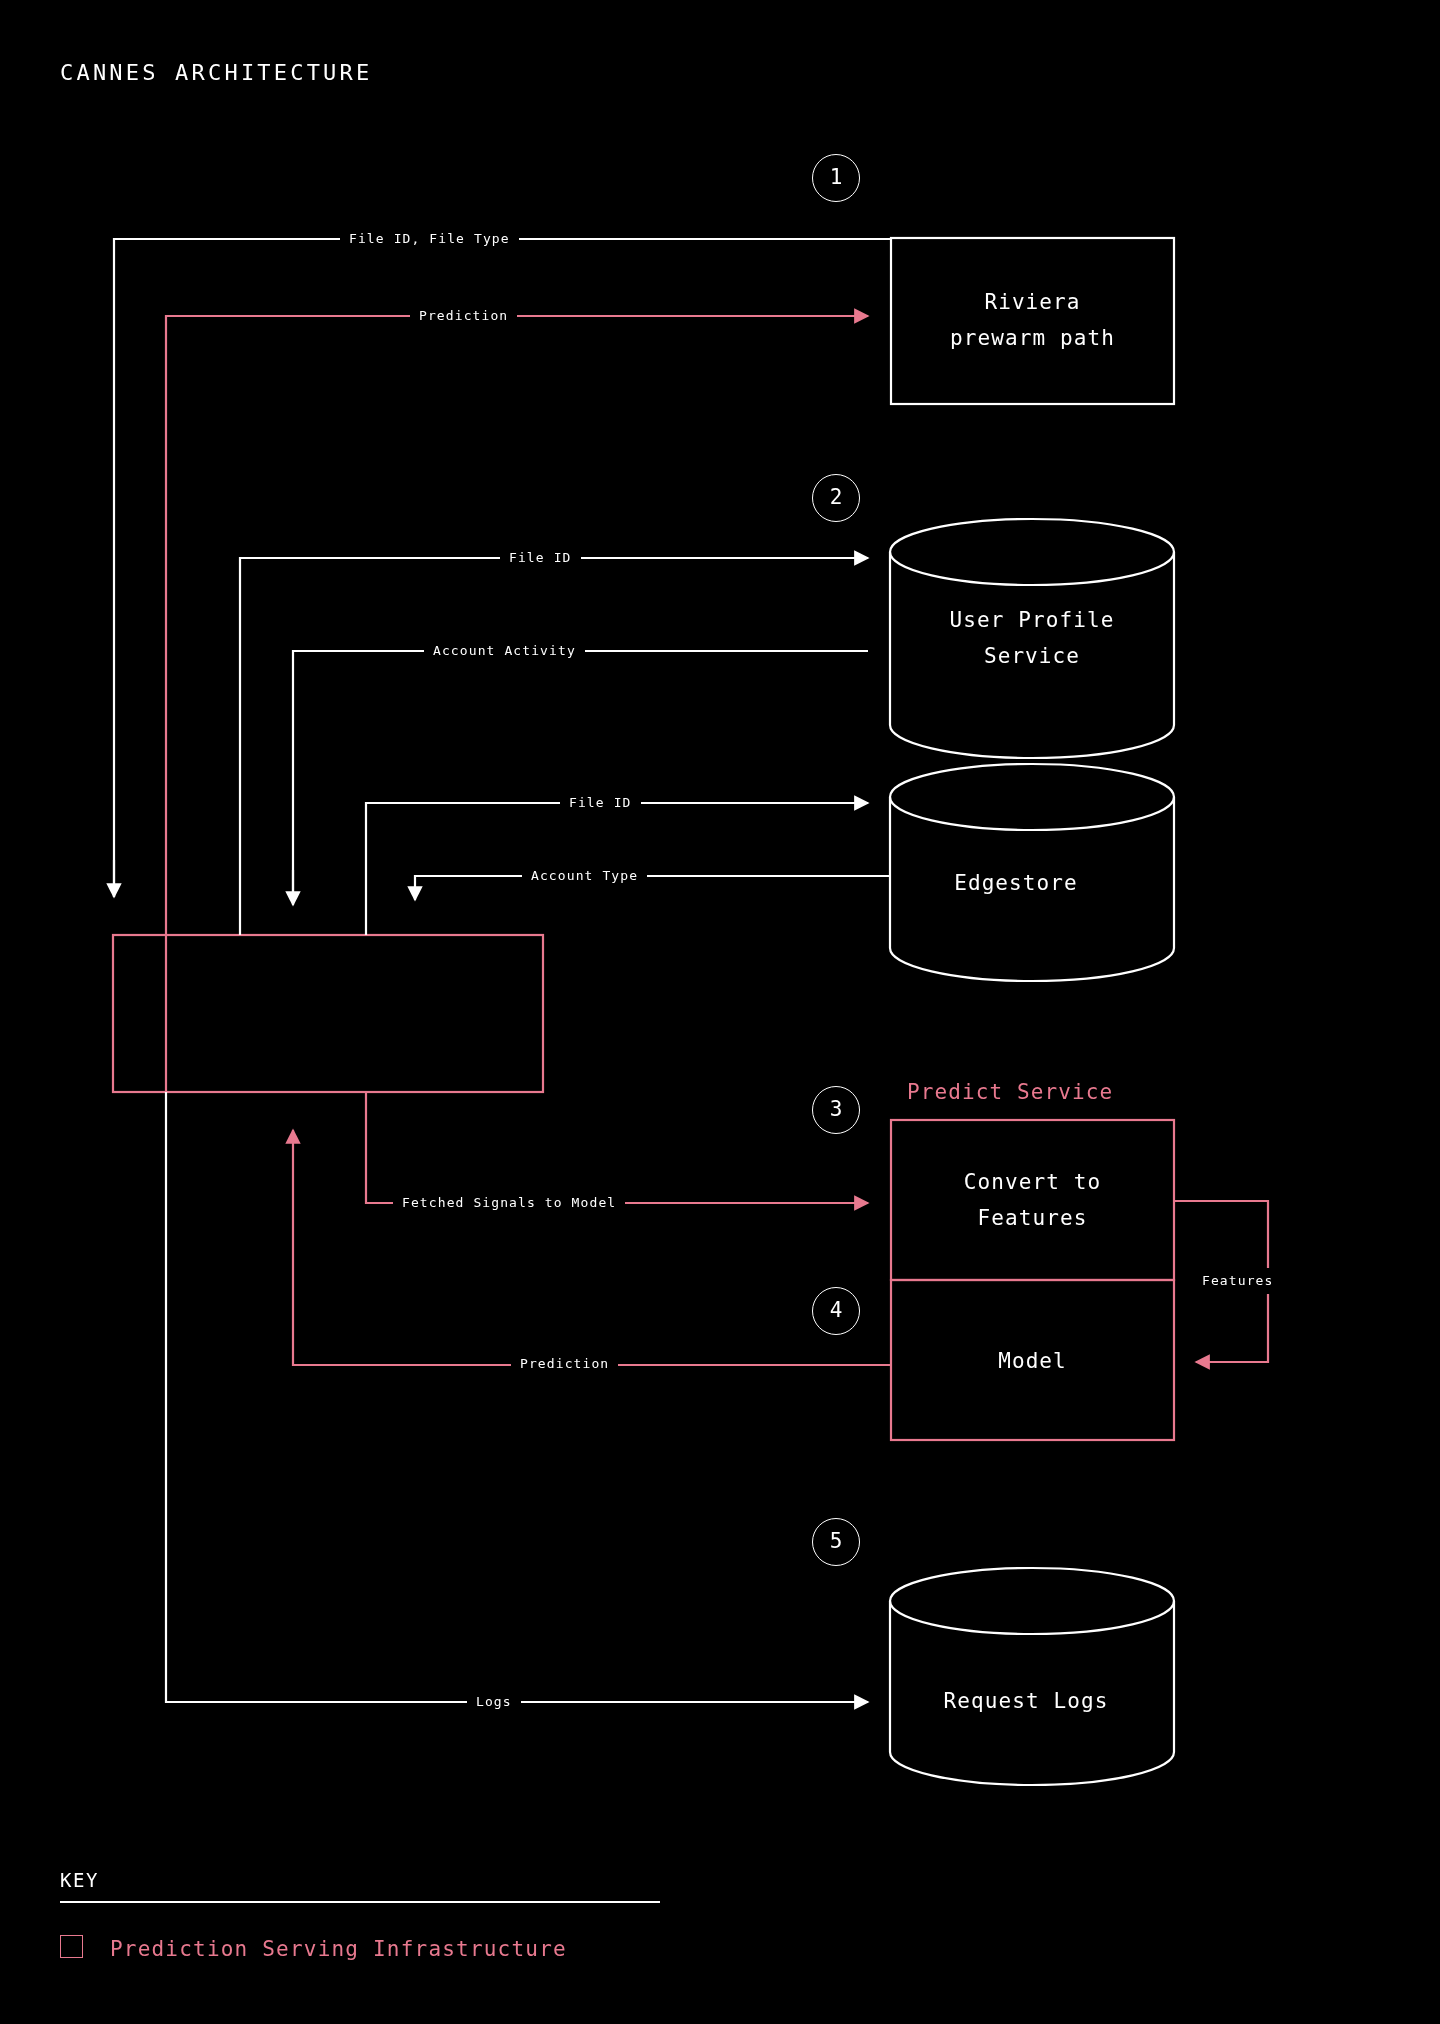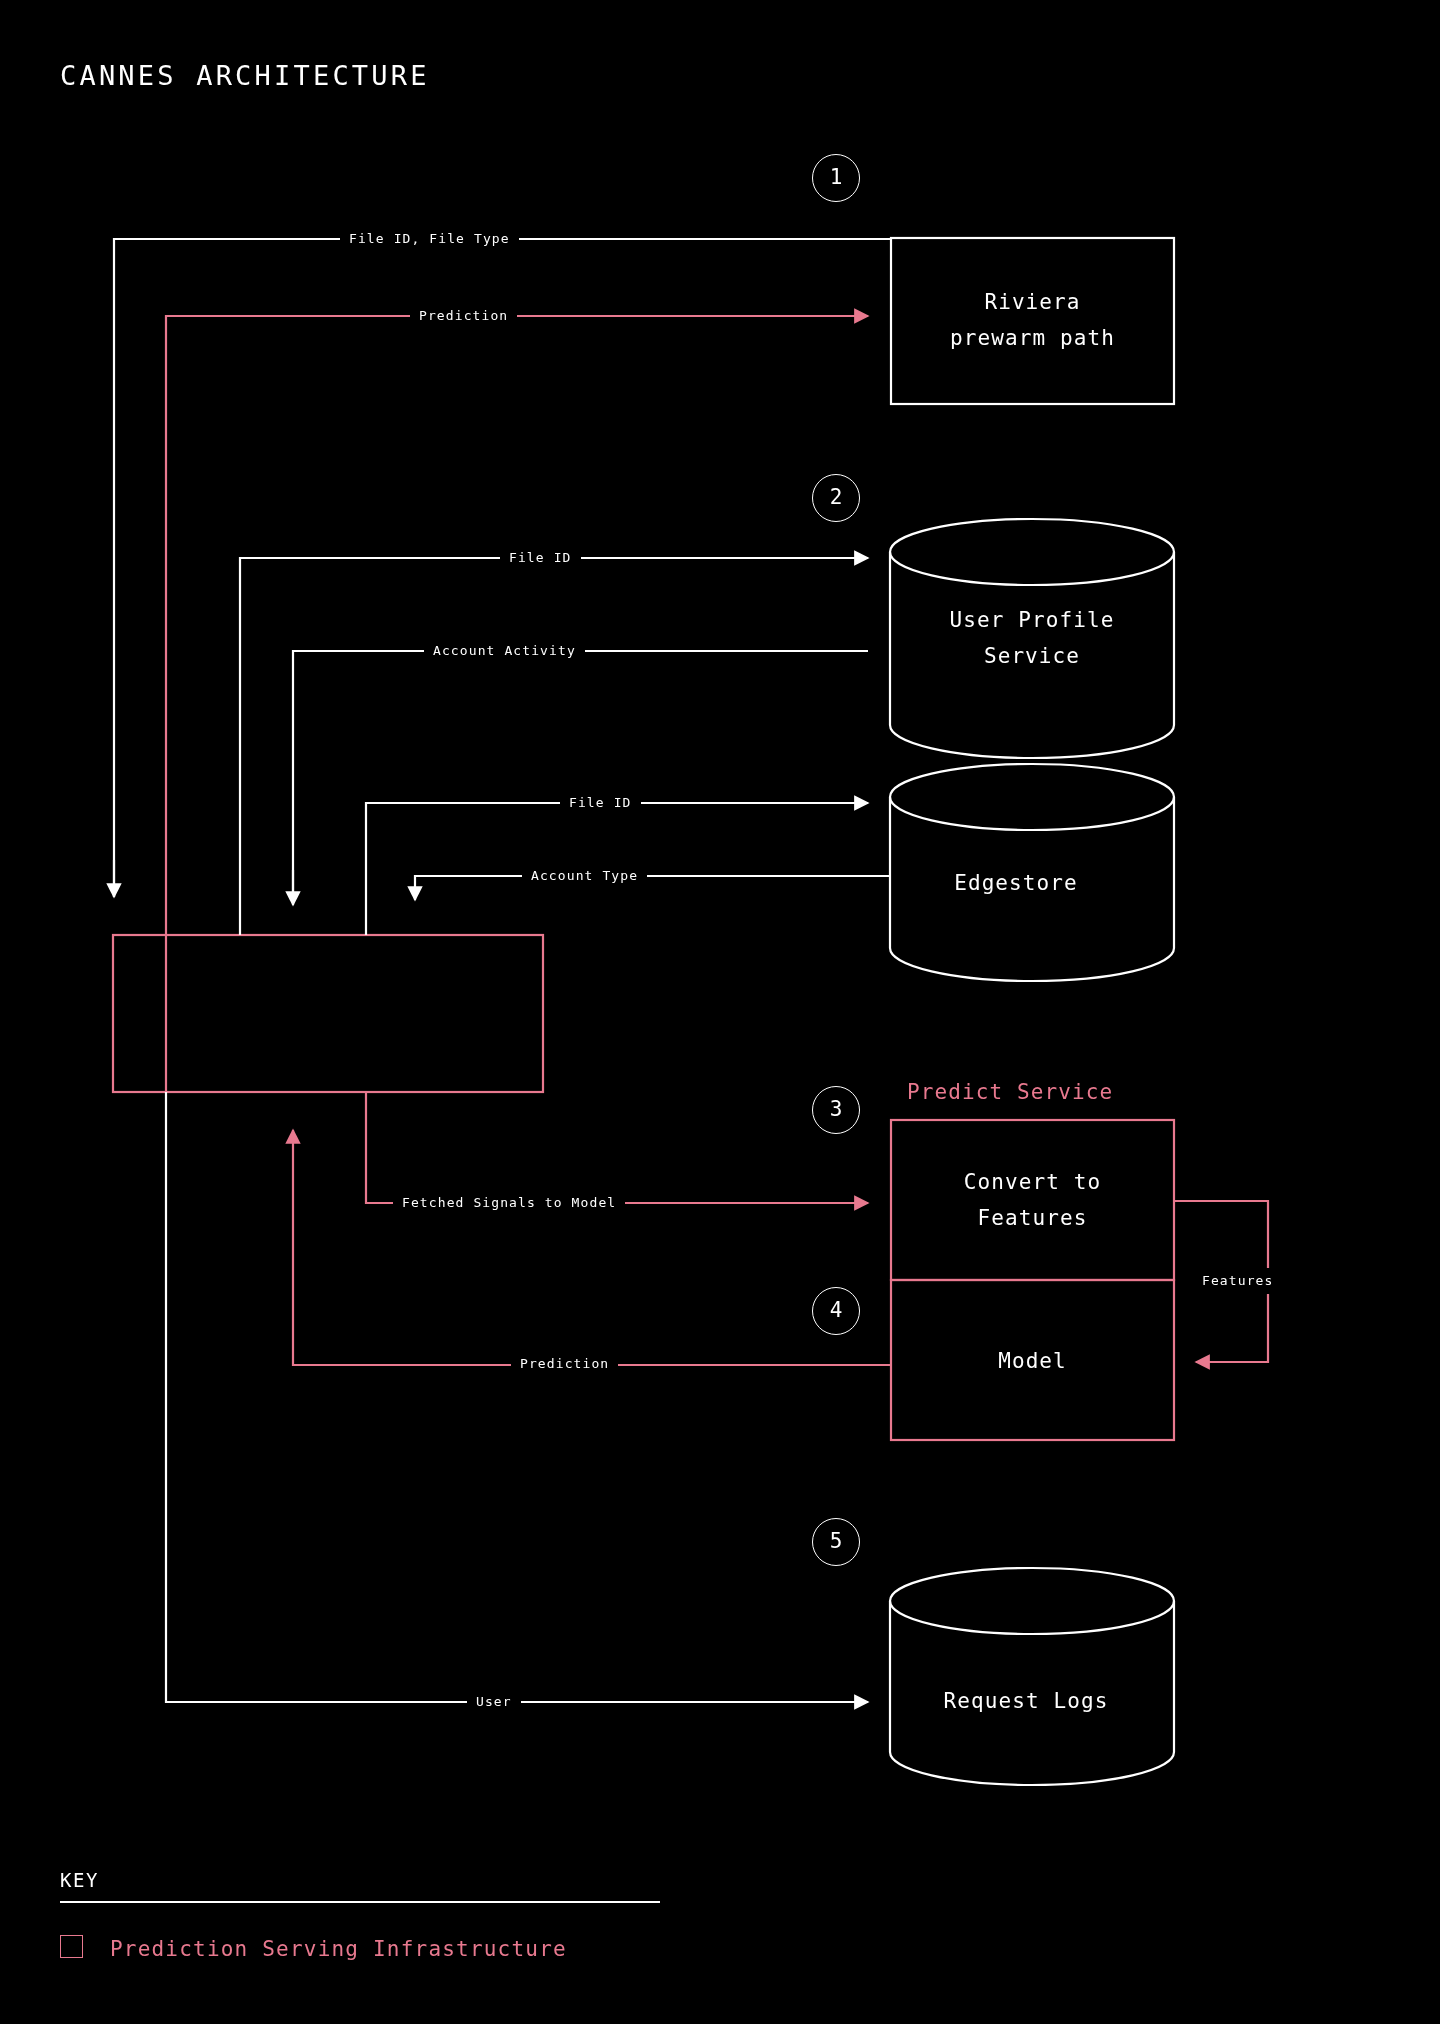--- a/index.html
+++ b/index.html
@@ -26,21 +26,21 @@
     position: absolute;
     left: 0; top: 0;
     width: 1440px;
     height: 2024px;
     display: block;
   }
   .ttl {
     position: absolute;
     left: 60px;
     top: 60px;
-    font-size: 27px;
+    font-size: 22px;
     letter-spacing: 3.2px;
     color: #ffffff;
     white-space: nowrap;
   }
   .keyhead {
     position: absolute;
     left: 60px;
     top: 1862px;
     font-size: 19px;
     letter-spacing: 1.6px;
@@ -235,19 +235,19 @@
   <div class="edgelabel" style="left:560px; top:790px;">File ID</div>
 
   <div class="edgelabel" style="left:522px; top:863px;">Account Type</div>
 
   <div class="edgelabel" style="left:393px; top:1190px;">Fetched Signals to Model</div>
 
   <div class="edgelabel" style="left:1193px; top:1268px;">Features</div>
 
   <div class="edgelabel" style="left:511px; top:1351px;">Prediction</div>
 
-  <div class="edgelabel" style="left:467px; top:1689px;">User</div>
+  <div class="edgelabel" style="left:467px; top:1689px;">Logs</div>
 
   <div class="keyhead">KEY</div>
   <div class="keyswatch"></div>
   <div class="keylabel">Prediction Serving Infrastructure</div>
 
 </div>
 
 </body></html>

